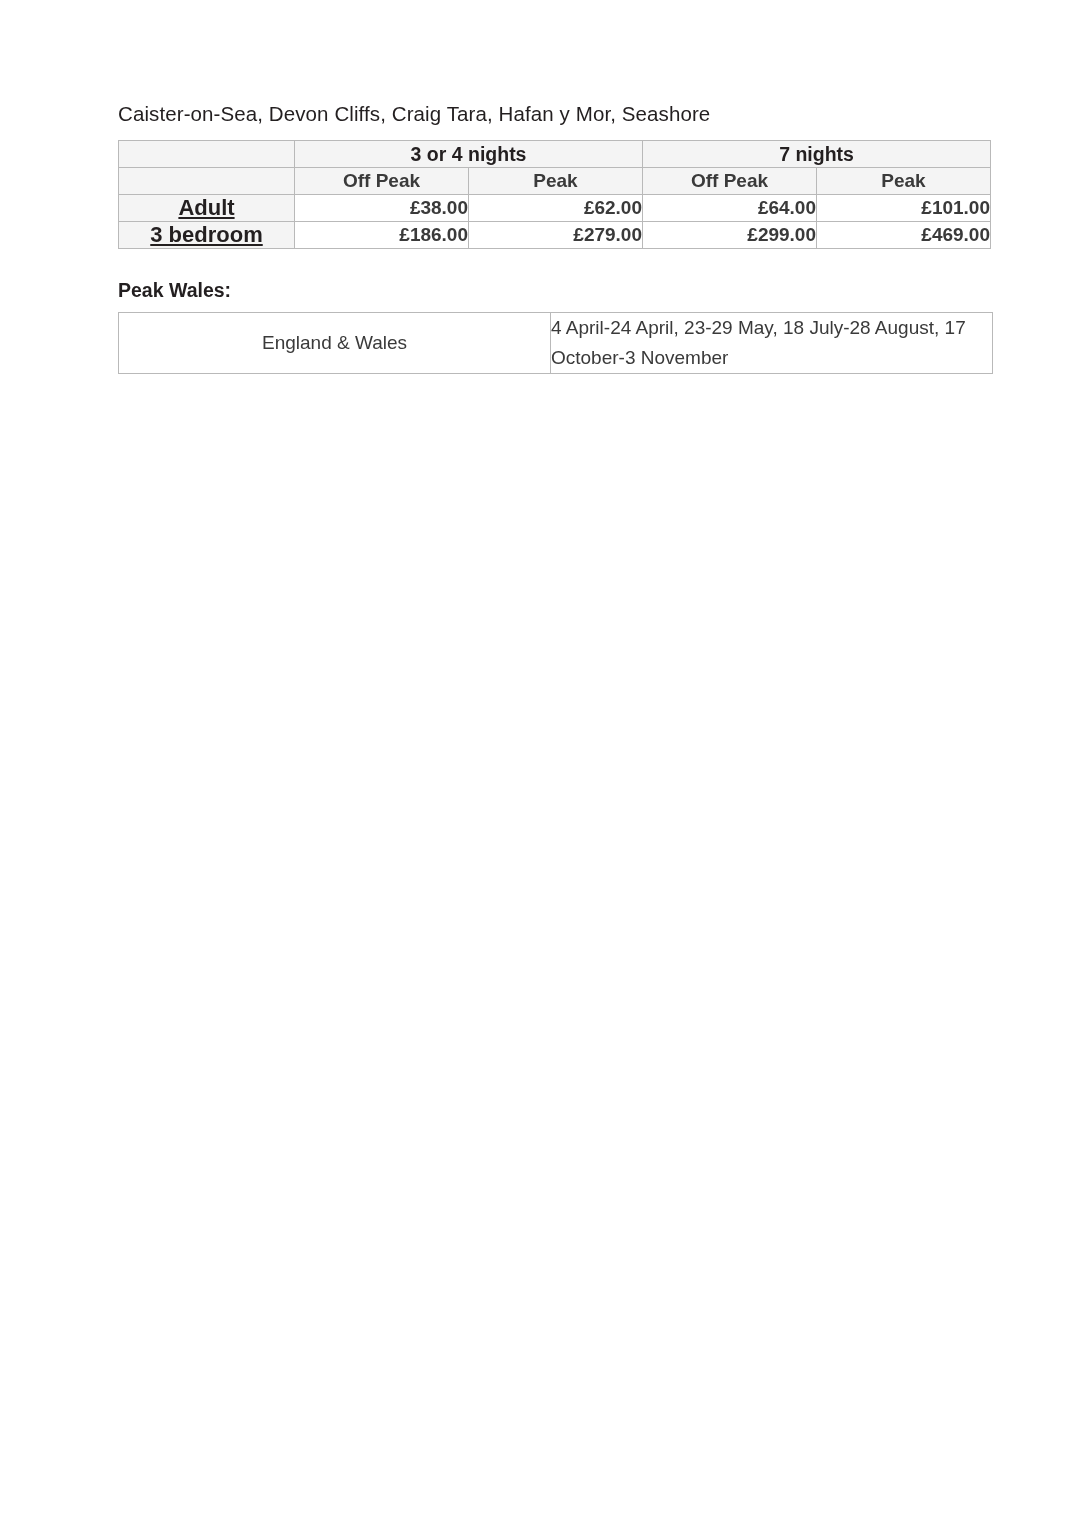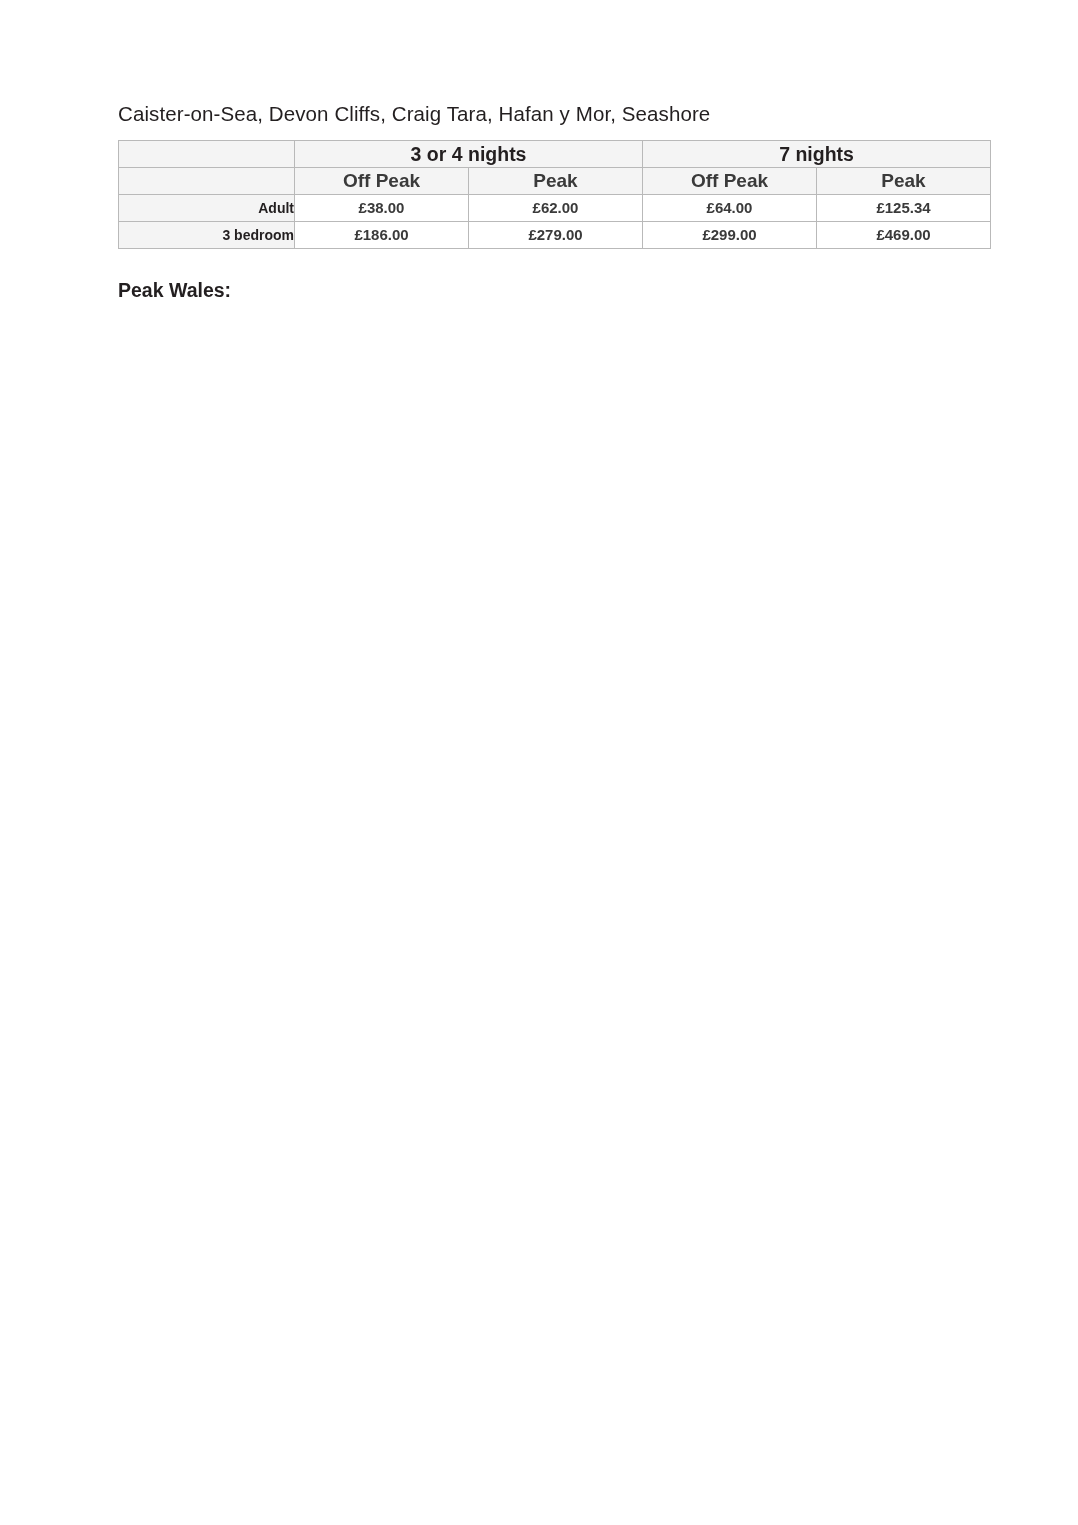--- a/index.html
+++ b/index.html
@@ -60,27 +60,28 @@
     background: #f4f4f4;
   }
   .hdr-sub {
     text-align: center;
     font-size: 19px;
     background: #f4f4f4;
     color: #3a3a3a;
   }
   .row-label {
     font-weight: bold;
-    font-size: 14px;
-    text-align: right;
+    font-size: 22px;
+    text-align: center;
     background: #f4f4f4;
+    text-decoration: underline;
   }
   .num {
-    text-align: center;
-    font-size: 15px;
+    text-align: right;
+    font-size: 19px;
     color: #3a3a3a;
   }
   .blank-cell {
     background: #f4f4f4;
   }
   .section-title {
     font-size: 19.5px;
     font-weight: bold;
     margin: 30px 0 10px 0;
   }
@@ -138,32 +139,44 @@
           <td class="cell hdr-sub">Peak</td>
           <td class="cell hdr-sub">Off Peak</td>
           <td class="cell hdr-sub">Peak</td>
         </tr>
 
         <tr>
           <td class="cell row-label">Adult</td>
           <td class="cell num">£38.00</td>
           <td class="cell num">£62.00</td>
           <td class="cell num">£64.00</td>
-          <td class="cell num">£125.34</td>
+          <td class="cell num">£101.00</td>
         </tr>
 
 
 
         <tr>
           <td class="cell row-label">3 bedroom</td>
           <td class="cell num">£186.00</td>
           <td class="cell num">£279.00</td>
           <td class="cell num">£299.00</td>
           <td class="cell num">£469.00</td>
         </tr>
       </tbody>
     </table>
 
     <div class="section-title">Peak Wales:</div>
 
+    <table class="dates-table">
+      <colgroup>
+        <col style="width:432px">
+        <col style="width:442px">
+      </colgroup>
+      <tbody>
+        <tr>
+          <td class="region-cell">England &amp; Wales</td>
+          <td class="dates-cell">4 April-24 April, 23-29 May, 18 July-28 August, 17 October-3 November</td>
+        </tr>
+      </tbody>
+    </table>
 
   </div>
 </div>
 
 </body></html>

